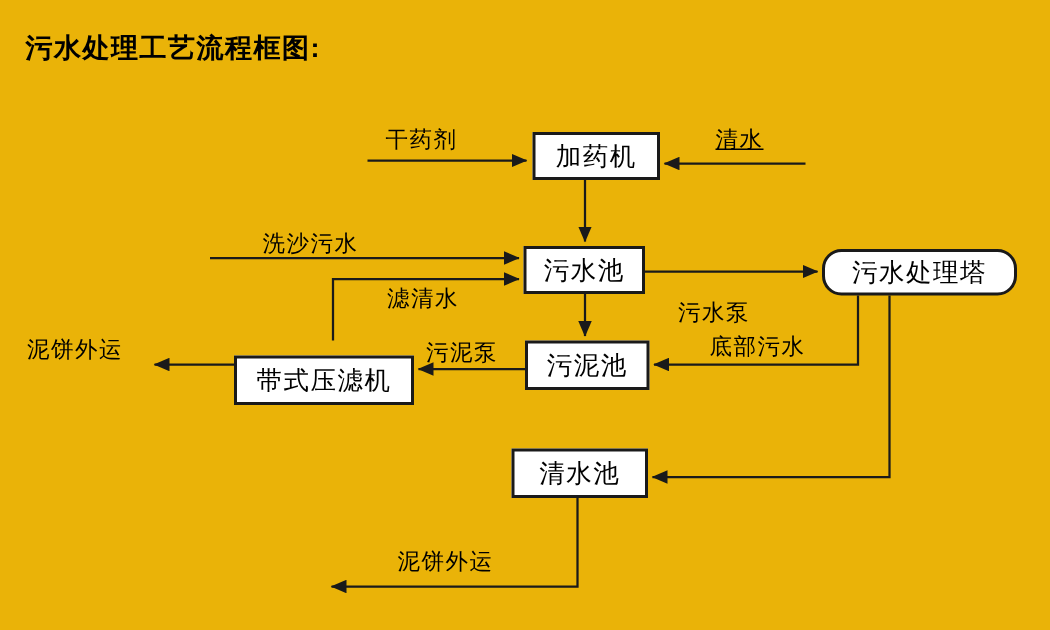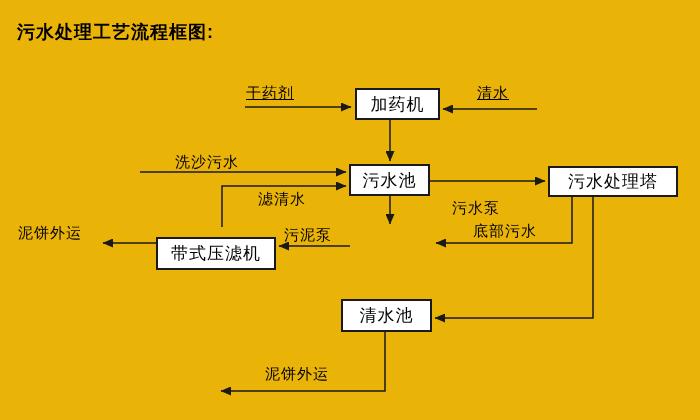--- a/index.html
+++ b/index.html
@@ -41,32 +41,32 @@
     display: flex;
     align-items: center;
     justify-content: center;
     font-size: 17px;
     color: #000000;
     letter-spacing: 1px;
     white-space: nowrap;
   }
   .node-dosing-machine   { left: 355px; top: 88px;  width: 85px;  height: 32px; }
   .node-sewage-pool      { left: 349px; top: 164px; width: 81px;  height: 32px; }
-  .node-treatment-tower  { left: 548px; top: 166px; width: 130px; height: 31px; }
+  .node-treatment-tower  { left: 548px; top: 166px; width: 130px; height: 31px; border-radius: 13px; }
   .node-sludge-pool      { left: 350px; top: 227px; width: 83px;  height: 33px; }
   .node-belt-filter      { left: 156px; top: 237px; width: 120px; height: 33px; }
   .node-clean-water-pool { left: 341px; top: 299px; width: 91px;  height: 33px; }
   .flabel {
     position: absolute;
     font-size: 15px;
     color: #000000;
     letter-spacing: 1px;
     white-space: nowrap;
   }
-  .lbl-dry-chemical   { left: 246px; top: 84px; text-decoration: underline;  }
+  .lbl-dry-chemical   { left: 257px; top: 84px;  }
   .lbl-clean-water    { left: 477px; top: 84px; text-decoration: underline;  }
   .lbl-sand-washing   { left: 175px; top: 153px; }
   .lbl-filtered-water { left: 258px; top: 190px; }
   .lbl-sewage-pump    { left: 452px; top: 151px; margin-top: 48px; }
   .lbl-sludge-pump    { left: 284px; top: 226px; }
   .lbl-mud-cake       { left: 18px;  top: 224px; }
   .lbl-bottom-sewage  { left: 473px; top: 222px; }
   .lbl-recycle        { left: 265px; top: 365px; }
 </style>
 </head>
@@ -94,20 +94,21 @@
       <path d="M156,243 L103,243" marker-end="url(#ah)"></path>
       <path d="M572,197 L572,243 L436,243" marker-end="url(#ah)"></path>
       <path d="M593,197 L593,318 L435,318" marker-end="url(#ah)"></path>
       <path d="M385,332 L385,391 L221,391" marker-end="url(#ah)"></path>
     </g>
   </svg>
 
   <div class="node node-sewage-pool">污水池</div>
   <div class="node node-dosing-machine">加药机</div>
   <div class="node node-treatment-tower">污水处理塔</div>
+  <div class="node node-sludge-pool">污泥池</div>
   <div class="node node-belt-filter">带式压滤机</div>
   <div class="node node-clean-water-pool">清水池</div>
 
   <span class="flabel lbl-dry-chemical">干药剂</span>
   <span class="flabel lbl-clean-water">清水</span>
   <span class="flabel lbl-sand-washing">洗沙污水</span>
   <span class="flabel lbl-filtered-water">滤清水</span>
   <span class="flabel lbl-sewage-pump">污水泵</span>
   <span class="flabel lbl-sludge-pump">污泥泵</span>
   <span class="flabel lbl-mud-cake">泥饼外运</span>

